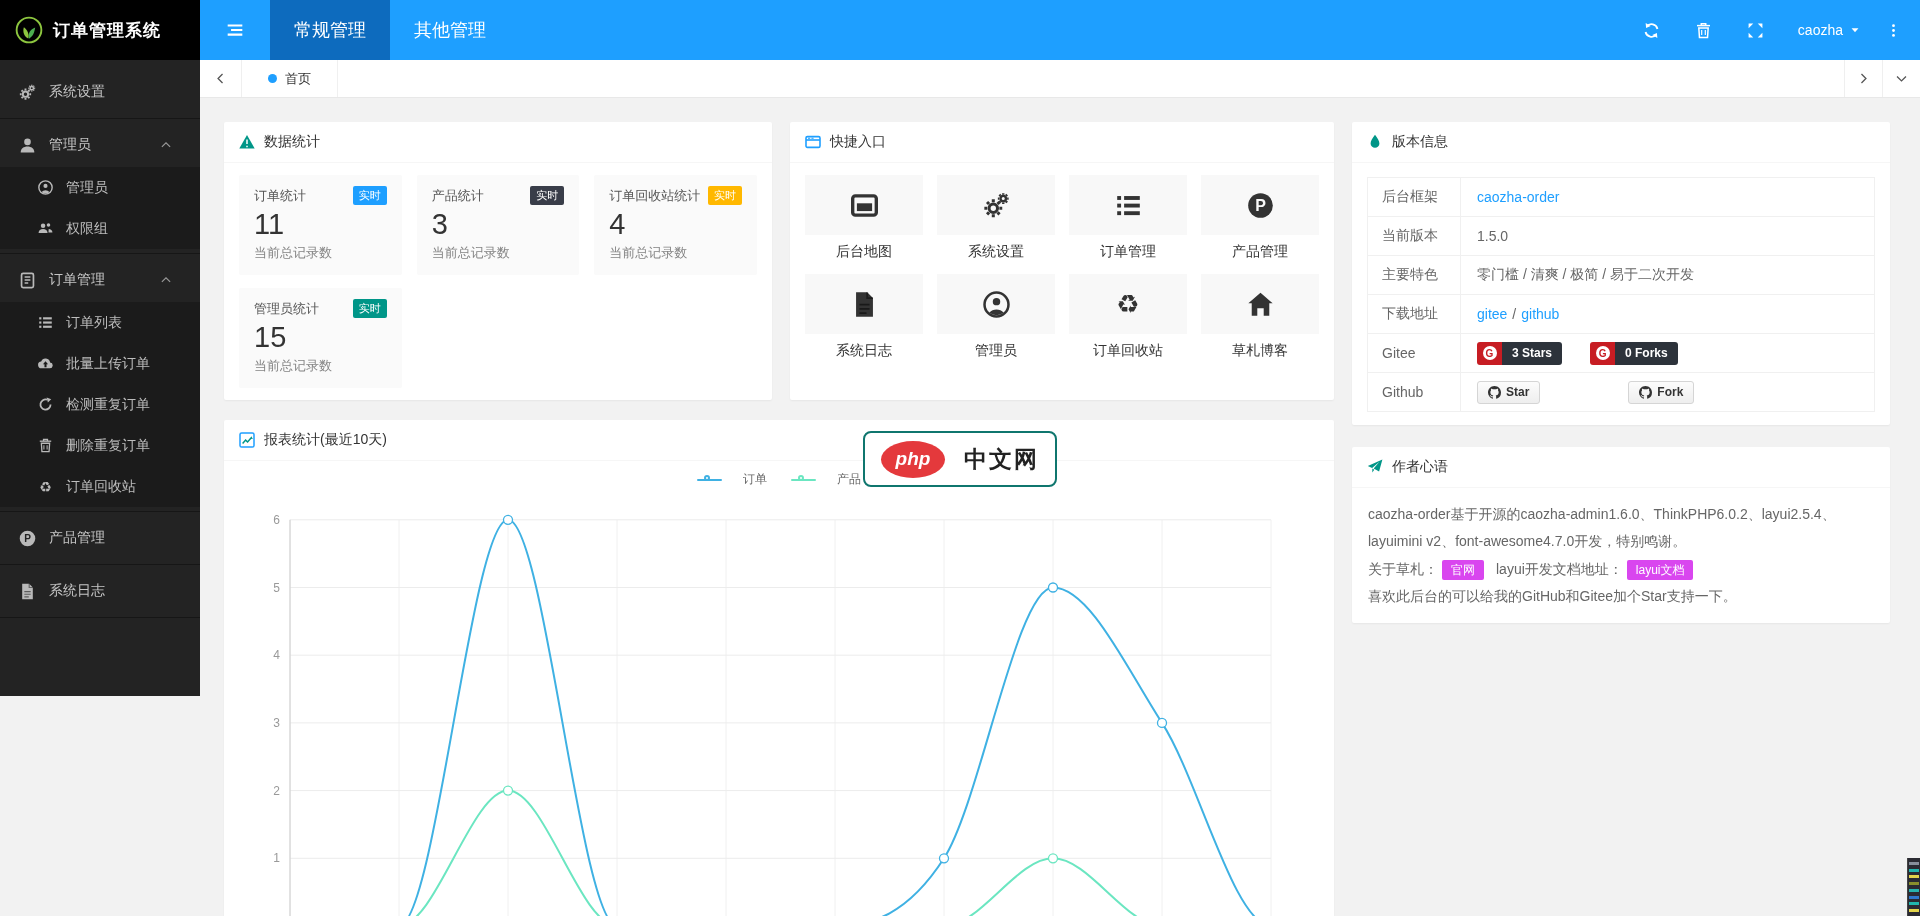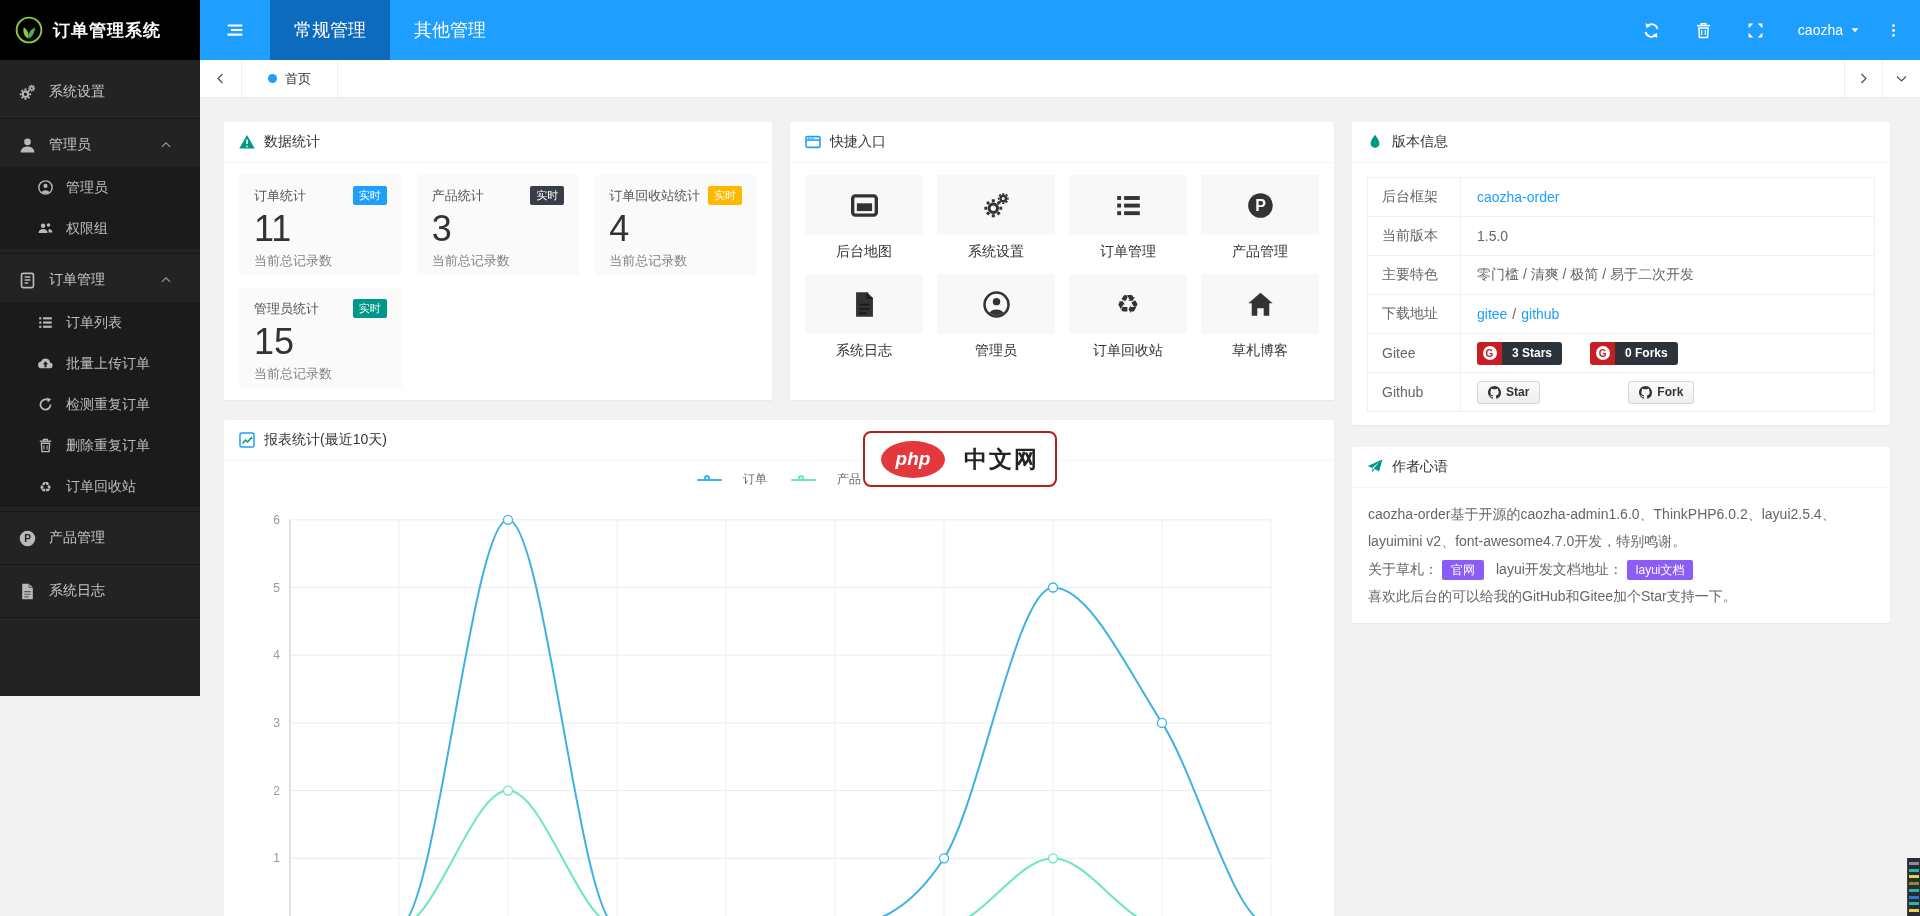--- a/index.html
+++ b/index.html
@@ -52,21 +52,21 @@
   .card2 { width:544px; height:278px; }
   .card3 { height:303px; }
   .chartcard { width:1110px; height:560px; margin-top:20px; position:relative; }
   .authorcard { margin-top:22px; }
 
   
   .stats-body { padding:12px 15px; display:grid; grid-template-columns:1fr 1fr 1fr; gap:13px 15px; }
   .sbox { background:#fafafa; border-radius:2px; padding:11px 15px; height:100px; }
   .sbox-top { display:flex; justify-content:space-between; align-items:center; font-size:13px; color:#555; }
   .badge { color:#fff; font-size:11px; padding:2px 6px; border-radius:2px; line-height:1.4; }
-  .sval { font-size:36px; color:#333; margin-top:1px; line-height:1.25; }
+  .sval { font-size:29px; color:#333; margin-top:1px; line-height:1.25; }
   .snote { font-size:13px; color:#848484; margin-top:1px; }
 
   
   .quick-body { padding:12px 15px; display:grid; grid-template-columns:repeat(4,1fr); gap:9px 14px; }
   .qcell { text-align:center; cursor:pointer; }
   .qbox { background:#f8f8f8; height:60px; display:flex; align-items:center; justify-content:center; color:#333; --icon-bg:#f8f8f8; }
   .qbox .ic { width:27px; height:27px; font-size:26px; }
   .qlabel { margin-top:8px; margin-bottom:4px; font-size:14px; color:#333; }
 
   
@@ -78,32 +78,32 @@
   .vsep { color:#666; margin:0 5px; }
   .gb { display:inline-flex; height:23px; border-radius:3px; overflow:hidden; font-size:12px; font-weight:bold; cursor:pointer; margin-right:28px; }
   .gb-l { background:#c71d23; width:25px; display:flex; align-items:center; justify-content:center; }
   .gicon { width:14px; height:14px; border-radius:50%; background:#fff; color:#c71d23; font-weight:bold; font-size:10px; display:flex; align-items:center; justify-content:center; }
   .gb-r { background:#2d333b; padding:0 10px; color:#fff; display:flex; align-items:center; }
   .ghb { display:inline-flex; align-items:center; gap:5px; height:23px; padding:0 10px; border:1px solid #d5d5d5; border-radius:3px; background:linear-gradient(#fcfcfc,#eee); font-size:12px; font-weight:bold; color:#333; cursor:pointer; margin-right:88px; }
   .ghb .ic { width:13px; height:13px; }
 
   
   .author-body { padding:13px 16px; font-size:14px; color:#666; line-height:1.95; }
-  .obadge { background:#8b5cf6; color:#fff; font-size:12px; padding:3px 9px; border-radius:2px; margin:0 12px 0 4px; cursor:pointer; white-space:nowrap; }
+  .obadge { background:#d946ef; color:#fff; font-size:12px; padding:3px 9px; border-radius:2px; margin:0 12px 0 4px; cursor:pointer; white-space:nowrap; }
 
   
   .legend { position:absolute; top:51px; left:0; width:100%; display:flex; justify-content:center; gap:24px; z-index:3; }
   .legitem { display:flex; align-items:center; cursor:pointer; }
   .legline { position:relative; width:25px; height:2px; border-radius:1px; }
   .legdot { position:absolute; left:7px; top:-4px; width:6px; height:6px; border-radius:50%; background:#fff; border-style:solid; border-width:2px; }
   .leglabel { font-size:12px; color:#666; margin-left:21px; }
   .chartbody { position:absolute; left:0; top:38px; width:1108px; height:522px; overflow:hidden; }
 
   
-  .wm { position:absolute; left:863px; top:431px; width:194px; height:56px; background:#fff; border:2px solid #b91c1c; border-radius:8px; display:flex; align-items:center; justify-content:center; gap:19px; z-index:20; }
+  .wm { position:absolute; left:863px; top:431px; width:194px; height:56px; background:#fff; border:2px solid #0f766e; border-radius:8px; display:flex; align-items:center; justify-content:center; gap:19px; z-index:20; }
   .wm-php { width:64px; height:37px; background:#e4393c; border-radius:50%; color:#fff; font-style:italic; font-weight:bold; font-size:19px; display:flex; align-items:center; justify-content:center; }
   .wm-txt { font-size:23px; color:#222; font-weight:bold; letter-spacing:2px; }
 
   
   .stripes { position:absolute; right:0; bottom:0; width:13px; height:58px; background:#2b2b33; display:flex; flex-direction:column; justify-content:space-evenly; z-index:30; border-left:1px solid #444; }
   .stripes div { height:3px; margin:0 1px; }
 </style>
 </head>
 <body>
 

